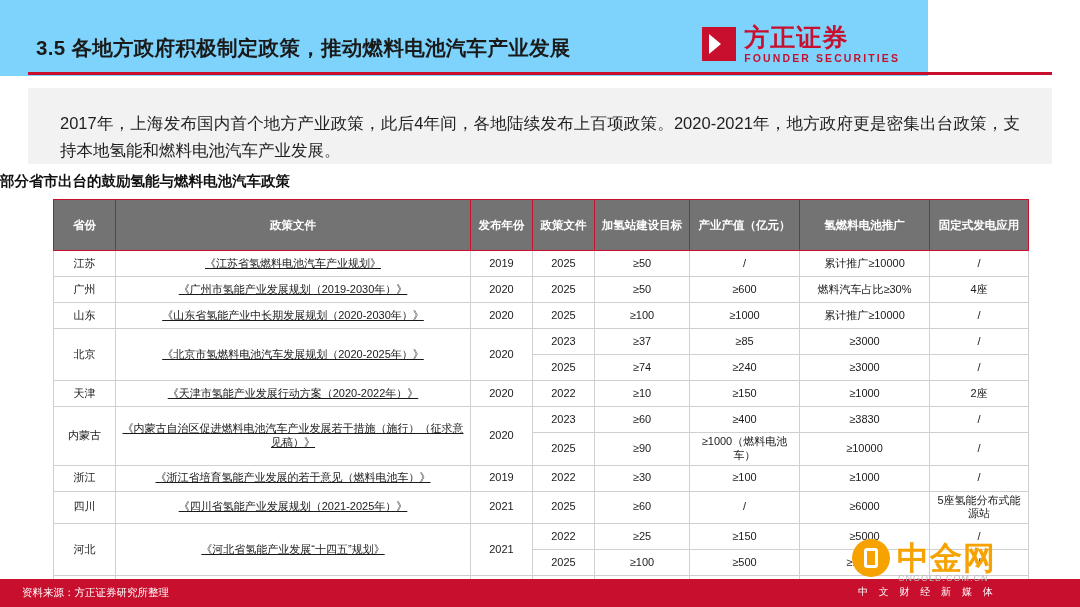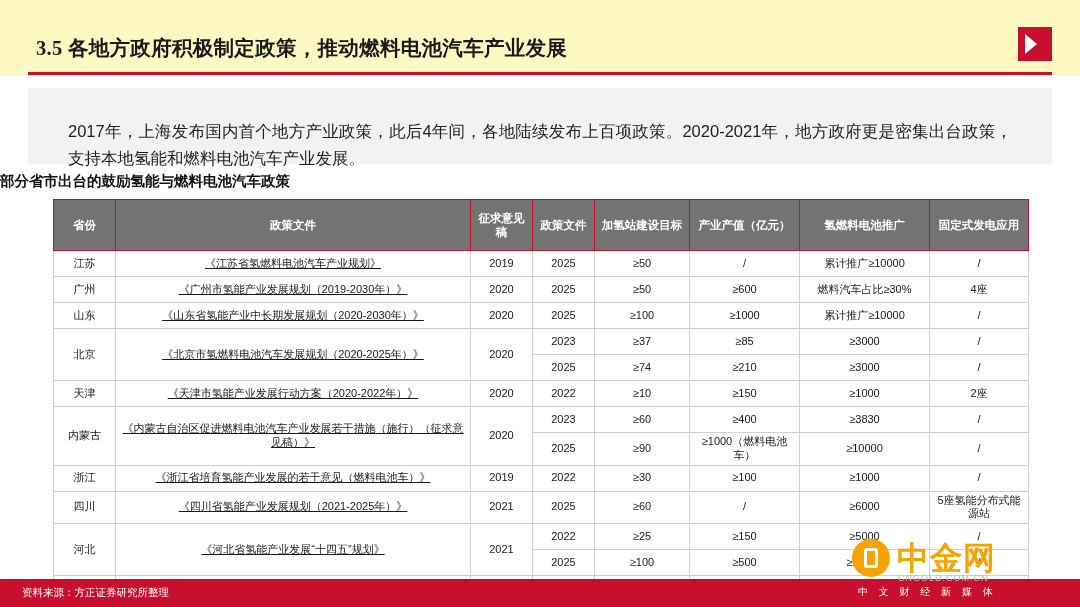--- a/index.html
+++ b/index.html
@@ -18,24 +18,23 @@
     position: absolute;
     left: 0; top: 0;
     width: 1080px;
     height: 607px;
     background: #ffffff;
   }
   
   .header {
     position: absolute;
     left: 0; top: 0;
-    width: 1080px;
+    width: 928px;
     height: 76px;
-    background: #fef9c3;
-    font-family: Liberation Serif, serif;
+    background: #7dd3fc;
   }
   .header-title {
     position: absolute;
     left: 36px;
     top: 34px;
     font-size: 20.5px;
     font-weight: bold;
     color: #1a1a1a;
     letter-spacing: 0.3px;
     white-space: nowrap;
@@ -98,21 +97,21 @@
     position: absolute;
     left: 28px;
     top: 88px;
     width: 1024px;
     height: 76px;
     background: #f2f2f2;
     box-sizing: border-box;
     padding: 12px 22px 0 22px;
   }
   .intro p {
-    margin: 18px;
+    margin: 10px;
     font-size: 16.5px;
     line-height: 1.62;
     color: #1f1f1f;
     text-align: justify;
   }
   
   .table-title {
     position: absolute;
     left: 0;
     top: 172px;
@@ -242,20 +241,24 @@
 </head>
 <body>
 
 <div class="slide">
 
   <div class="header">
     <div class="header-title">3.5 各地方政府积极制定政策，推动燃料电池汽车产业发展</div>
     <div class="header-rule"></div>
     <div class="logo">
       <div class="logo-mark"></div>
+      <div class="logo-text">
+        <div class="logo-cn">方正证券</div>
+        <div class="logo-en">FOUNDER SECURITIES</div>
+      </div>
     </div>
   </div>
 
   <div class="intro">
     <p>2017年，上海发布国内首个地方产业政策，此后4年间，各地陆续发布上百项政策。2020-2021年，地方政府更是密集出台政策，支持本地氢能和燃料电池汽车产业发展。</p>
   </div>
 
   <div class="table-title">部分省市出台的鼓励氢能与燃料电池汽车政策</div>
 
   <div class="table-wrap">
@@ -267,21 +270,21 @@
         <col style="width:62px">
         <col style="width:95px">
         <col style="width:110px">
         <col style="width:130px">
         <col style="width:99px">
       </colgroup>
       <thead>
         <tr>
           <th>省份</th>
           <th>政策文件</th>
-          <th>征求意见稿</th>
+          <th>发布年份</th>
           <th>政策文件</th>
           <th>加氢站建设目标</th>
           <th>产业产值（亿元）</th>
           <th>氢燃料电池推广</th>
           <th>固定式发电应用</th>
         </tr>
       </thead>
       <tbody>
           <tr>
             <td class="prov" rowspan="1">江苏</td>
@@ -319,21 +322,21 @@
             <td rowspan="2">2020</td>
             <td>2023</td>
             <td>≥37</td>
             <td>≥85</td>
             <td>≥3000</td>
             <td>/</td>
           </tr>
           <tr>
             <td>2025</td>
             <td>≥74</td>
-            <td>≥210</td>
+            <td>≥240</td>
             <td>≥3000</td>
             <td>/</td>
           </tr>
           <tr>
             <td class="prov" rowspan="1">天津</td>
             <td class="doc" rowspan="1">《天津市氢能产业发展行动方案（2020-2022年）》</td>
             <td rowspan="1">2020</td>
             <td>2022</td>
             <td>≥10</td>
             <td>≥150</td>

